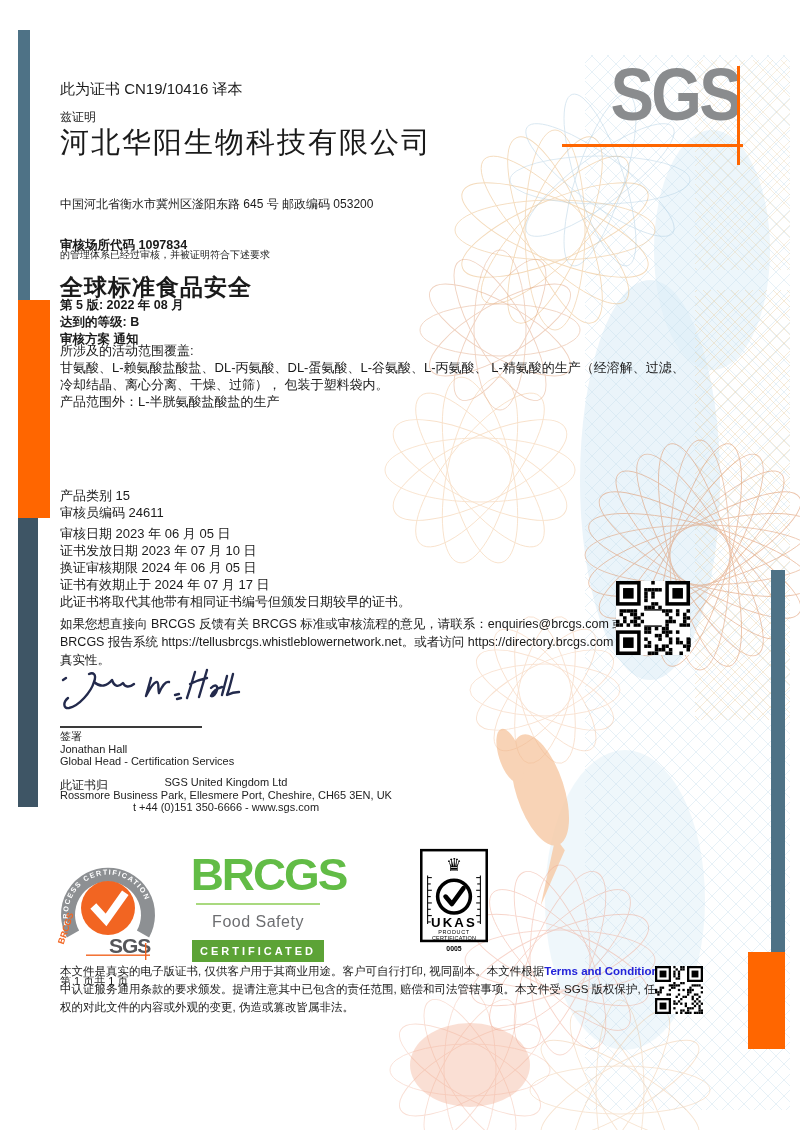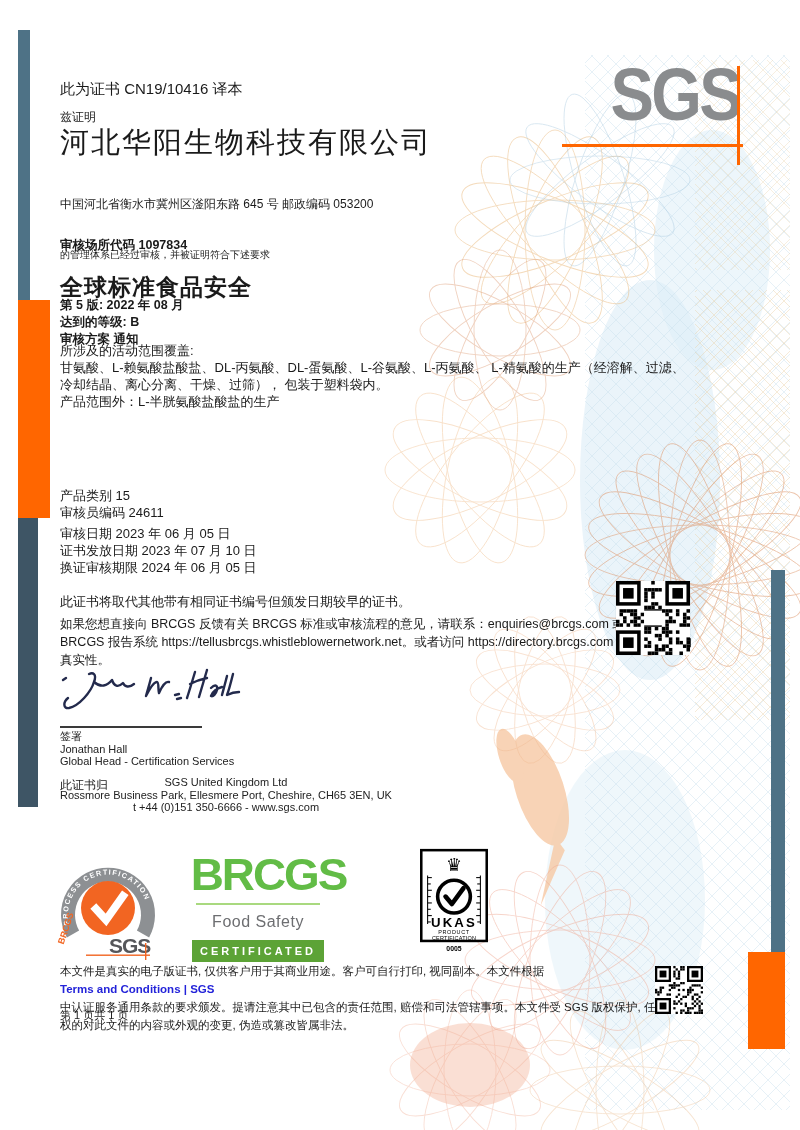--- a/index.html
+++ b/index.html
@@ -25,21 +25,21 @@
   .f14{font-size:10px;text-align:right;}
   .f11{font-size:11px;}
   .b{font-weight:bold;margin-top:6px;}
   .company{font-size:29px;font-weight:normal;letter-spacing:2px;}
   .standard{font-size:23px;font-weight:600;letter-spacing:1px;}
   .lines13 div{font-size:13px;line-height:17px;}
   .lines125 div{font-size:12.5px;line-height:18px;}
   .sig-rule{position:absolute;left:60px;top:726px;width:142px;height:2px;background:#3a3a3a;z-index:2;}
   .small-stack div{font-size:11px;line-height:12.5px;color:#222;}
   .footer div,.footer a{font-size:11.5px;line-height:18px;}
-  .footer .row{display:flex;align-items:baseline;flex-direction:column;}
+  .footer .row{display:flex;align-items:baseline;}
   .footer a{color:#2323D9;text-decoration:none;font-weight:bold;}
   
   .brcgs-logo{position:absolute;left:192px;top:852px;width:132px;text-align:center;z-index:2;}
   .brcgs-word{font-size:45px;font-weight:800;color:#62BC46;letter-spacing:-2px;line-height:45px;
      transform:scaleX(1.02);transform-origin:50% 50%;}
   .brcgs-rule{height:2px;background:#A9D97F;margin:6px 4px 8px 4px;}
   .brcgs-sub{font-size:16px;color:#6D6E71;letter-spacing:.5px;margin-bottom:9px;}
   .brcgs-banner{background:#5CA336;color:#fff;font-size:11px;font-weight:bold;
      letter-spacing:3px;padding:5px 0;}
   .qr{position:absolute;z-index:2;}
@@ -187,20 +187,21 @@
     <div>甘氨酸、L-赖氨酸盐酸盐、DL-丙氨酸、DL-蛋氨酸、L-谷氨酸、L-丙氨酸、 L-精氨酸的生产（经溶解、过滤、</div>
     <div>冷却结晶、离心分离、干燥、过筛）， 包装于塑料袋内。</div>
     <div>产品范围外：L-半胱氨酸盐酸盐的生产</div>
   </div>
 
   <div class="t f13" style="top:487px;">产品类别 15</div>
   <div class="t f13" style="top:504px;">审核员编码 24611</div>
   <div class="t f13" style="top:525px;">审核日期 2023 年 06 月 05 日</div>
   <div class="t f13" style="top:542px;">证书发放日期 2023 年 07 月 10 日</div>
   <div class="t f13" style="top:559px;">换证审核期限 2024 年 06 月 05 日</div>
+  <div class="t f13" style="top:576px;">证书有效期止于 2024 年 07 月 17 日</div>
   <div class="t f13" style="top:593px;">此证书将取代其他带有相同证书编号但颁发日期较早的证书。</div>
 
   <div class="t lines125" style="top:615px;">
     <div>如果您想直接向 BRCGS 反馈有关 BRCGS 标准或审核流程的意见，请联系：enquiries@brcgs.com 或使用</div>
     <div>BRCGS 报告系统 https://tellusbrcgs.whistleblowernetwork.net。或者访问 https://directory.brcgs.com 以验证证书的</div>
     <div>真实性。</div>
   </div>
 
   <svg class="abs z" style="left:55px;top:666px;" width="200" height="56" viewBox="0 0 200 56">
     <g fill="none" stroke="#232A4C" stroke-width="2.4" stroke-linecap="round" stroke-linejoin="round">
@@ -510,15 +511,15 @@
         <rect x="2.2857142857142856" y="2.2857142857142856" width="11.428571428571427" height="11.428571428571427" fill="#fff"></rect>
         <rect x="4.571428571428571" y="4.571428571428571" width="6.857142857142857" height="6.857142857142857" fill="#000"></rect>
         <rect x="32" y="0" width="16" height="16" fill="#000"></rect>
         <rect x="34.285714285714285" y="2.2857142857142856" width="11.428571428571427" height="11.428571428571427" fill="#fff"></rect>
         <rect x="36.57142857142857" y="4.571428571428571" width="6.857142857142857" height="6.857142857142857" fill="#000"></rect>
         <rect x="0" y="32" width="16" height="16" fill="#000"></rect>
         <rect x="2.2857142857142856" y="34.285714285714285" width="11.428571428571427" height="11.428571428571427" fill="#fff"></rect>
         <rect x="4.571428571428571" y="36.57142857142857" width="6.857142857142857" height="6.857142857142857" fill="#000"></rect>
       </svg>
   </div>
-  <div class="t f11" style="top:1008px;">第 1 页共 1 页</div>
+  <div class="t f11" style="top:974px;">第 1 页共 1 页</div>
 
 </div>
 
 </body></html>

